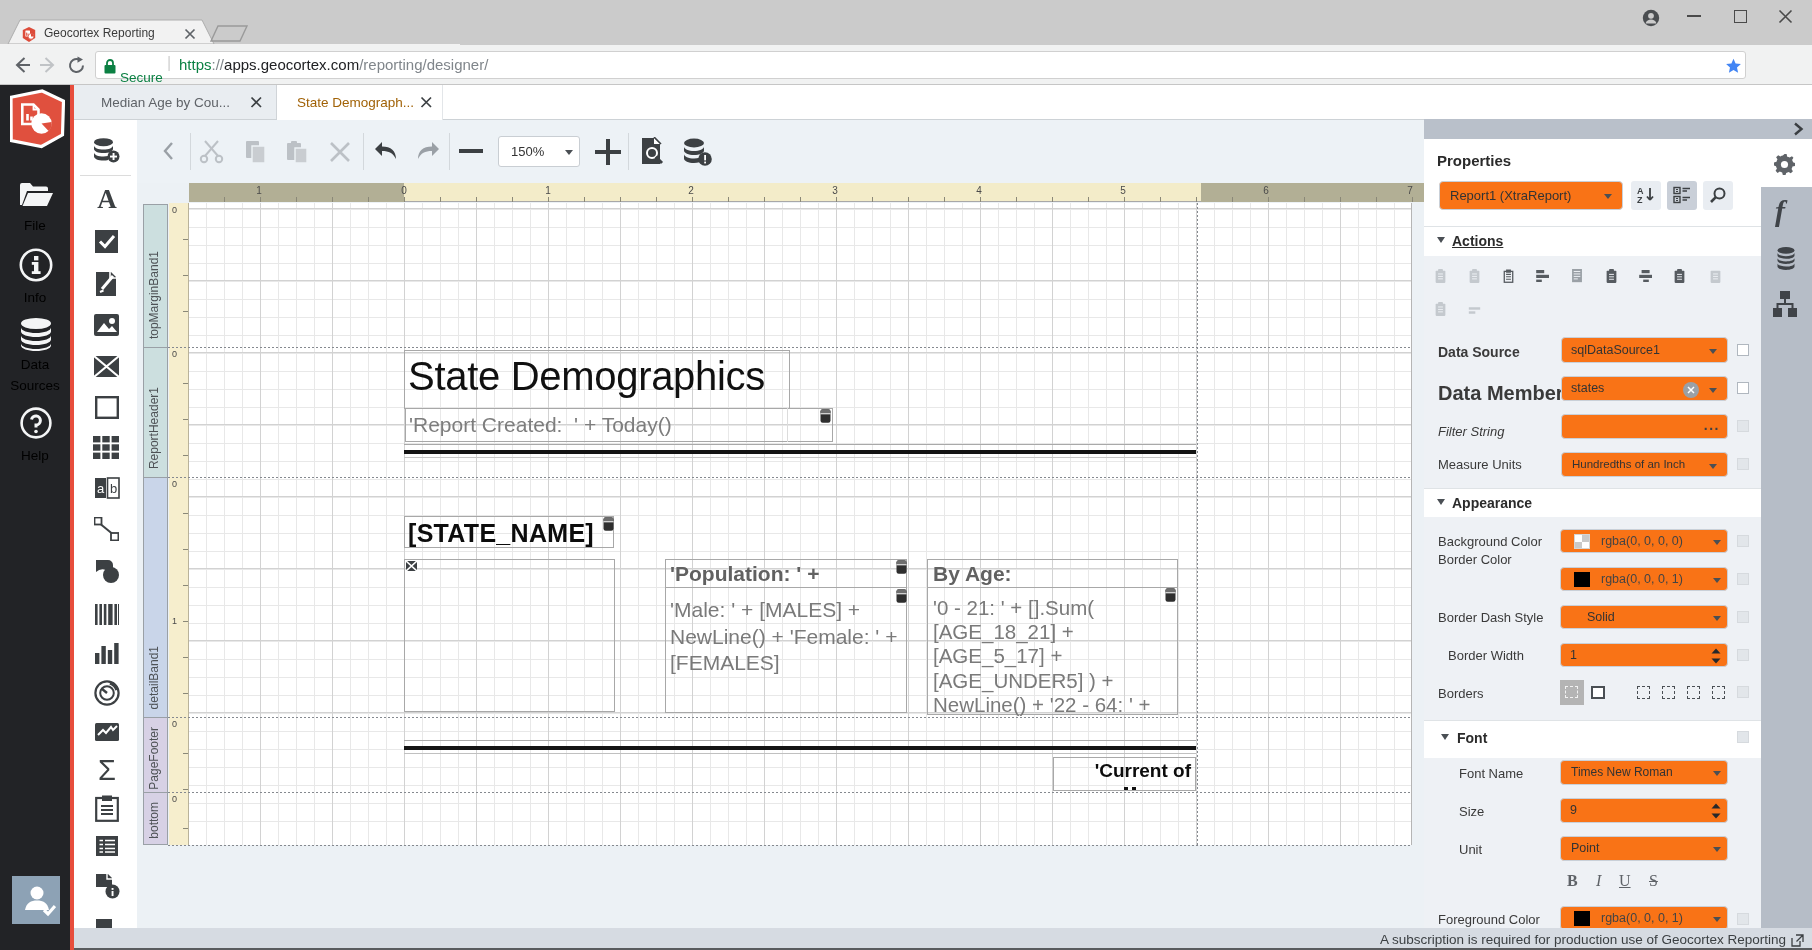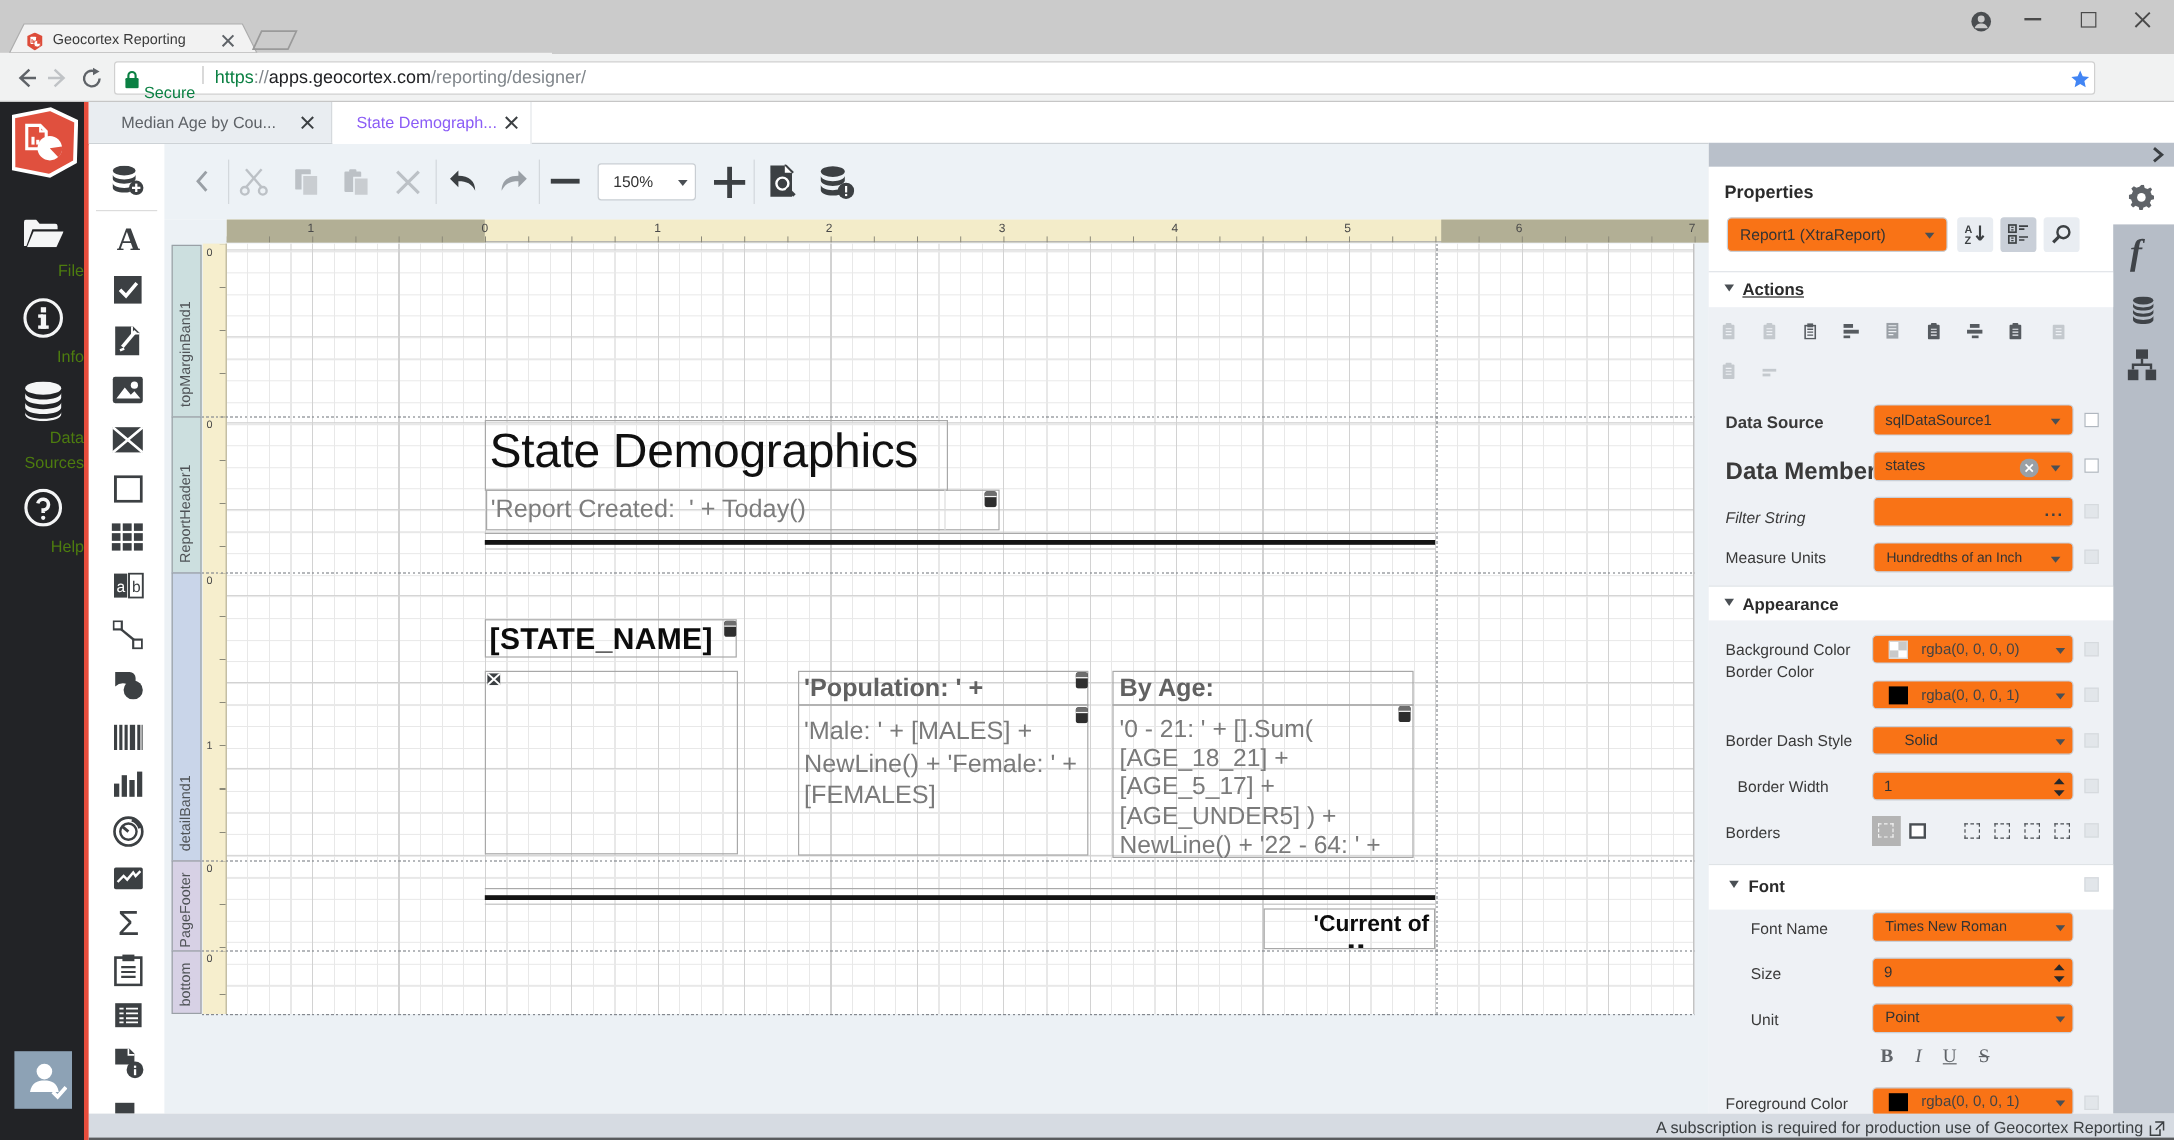--- a/index.html
+++ b/index.html
@@ -13,29 +13,29 @@
 #favicon { left:22px; top:27px; }
 #tabtitle { left:44px; top:26px; font-size:12px; color:#3a3a3a; }
 #navbar { left:0; top:45px; width:1812px; height:40px; background:#f1f2f2; border-bottom:1px solid #c6c6c6; }
 #urlbox { left:95px; top:51px; width:1651px; height:28px; background:#fff; border:1px solid #d0d0d0; border-radius:3px; }
 #secure { left:120px; top:58px; font-size:13.5px; color:#0b8043; font-weight:400;margin-top:12px; }
 #urlsep { left:167px; top:54px; font-size:16px; color:#d0d0d0; }
 #urltext { left:179px; top:56px; font-size:15px; color:#202124; }
 
 #sidebar { left:0; top:85px; width:70px; height:865px; background:#222326; }
 #redline { left:70px; top:85px; width:4px; height:865px; background:#e74d3c; }
-.sblabel { width:70px; text-align:right; color:#4d7c0f; font-size:13.5px; }
+.sblabel { width:70px; text-align:center; color:#000000; font-size:13.5px; }
 #userbtn { left:12px; top:876px; width:48px; height:48px; background:#8da2b5; }
 
 #toolbox { left:74px; top:121px; width:63px; height:807px; background:#fff; }
 #tbsep { left:80px; top:175px; width:51px; height:1px; background:#dcdcdc; }
 
 #tabsrow { left:74px; top:85px; width:1350px; height:35px; background:#fff; }
 #dtab1 { left:74px; top:85px; width:203px; height:34px; background:#e9edf1; border-right:1px solid #d0d4d8; color:#5f6368; font-size:13.5px; line-height:35px; padding-left:27px; }
-#dtab2 { left:277px; top:85px; width:166px; height:35px; background:#fff; border-right:1px solid #e3e6e9; color:#8b5cf6; font-size:13.5px; line-height:35px; padding-left:20px; }
+#dtab2 { left:277px; top:85px; width:166px; height:35px; background:#fff; border-right:1px solid #e3e6e9; color:#a16207; font-size:13.5px; line-height:35px; padding-left:20px; }
 .dtabx { top:96px; width:13px; height:13px; }
 #tabline { left:74px; top:119px; width:1350px; height:1px; background:#cdd2d6; }
 
 #toolbar { left:137px; top:120px; width:1287px; height:63px; background:#edf2f6; }
 .tsep { top:133px; width:1px; height:37px; background:#d3d8dc; }
 #zoombox { left:498px; top:136px; width:82px; height:31px; background:#fff; border:1px solid #c9ced3; border-radius:3px; font-size:13px; color:#333; line-height:29px; padding-left:12px; }
 
 #workspace { left:137px; top:183px; width:1287px; height:745px; background:#ecf1f5; }
 #hruler { left:189px; top:183px; width:1235px; height:19px; background:#f3ecc9; border-bottom:1px solid #a8a8a8; }
 .hrolive { top:183px; height:19px; background:#b2af95; }

